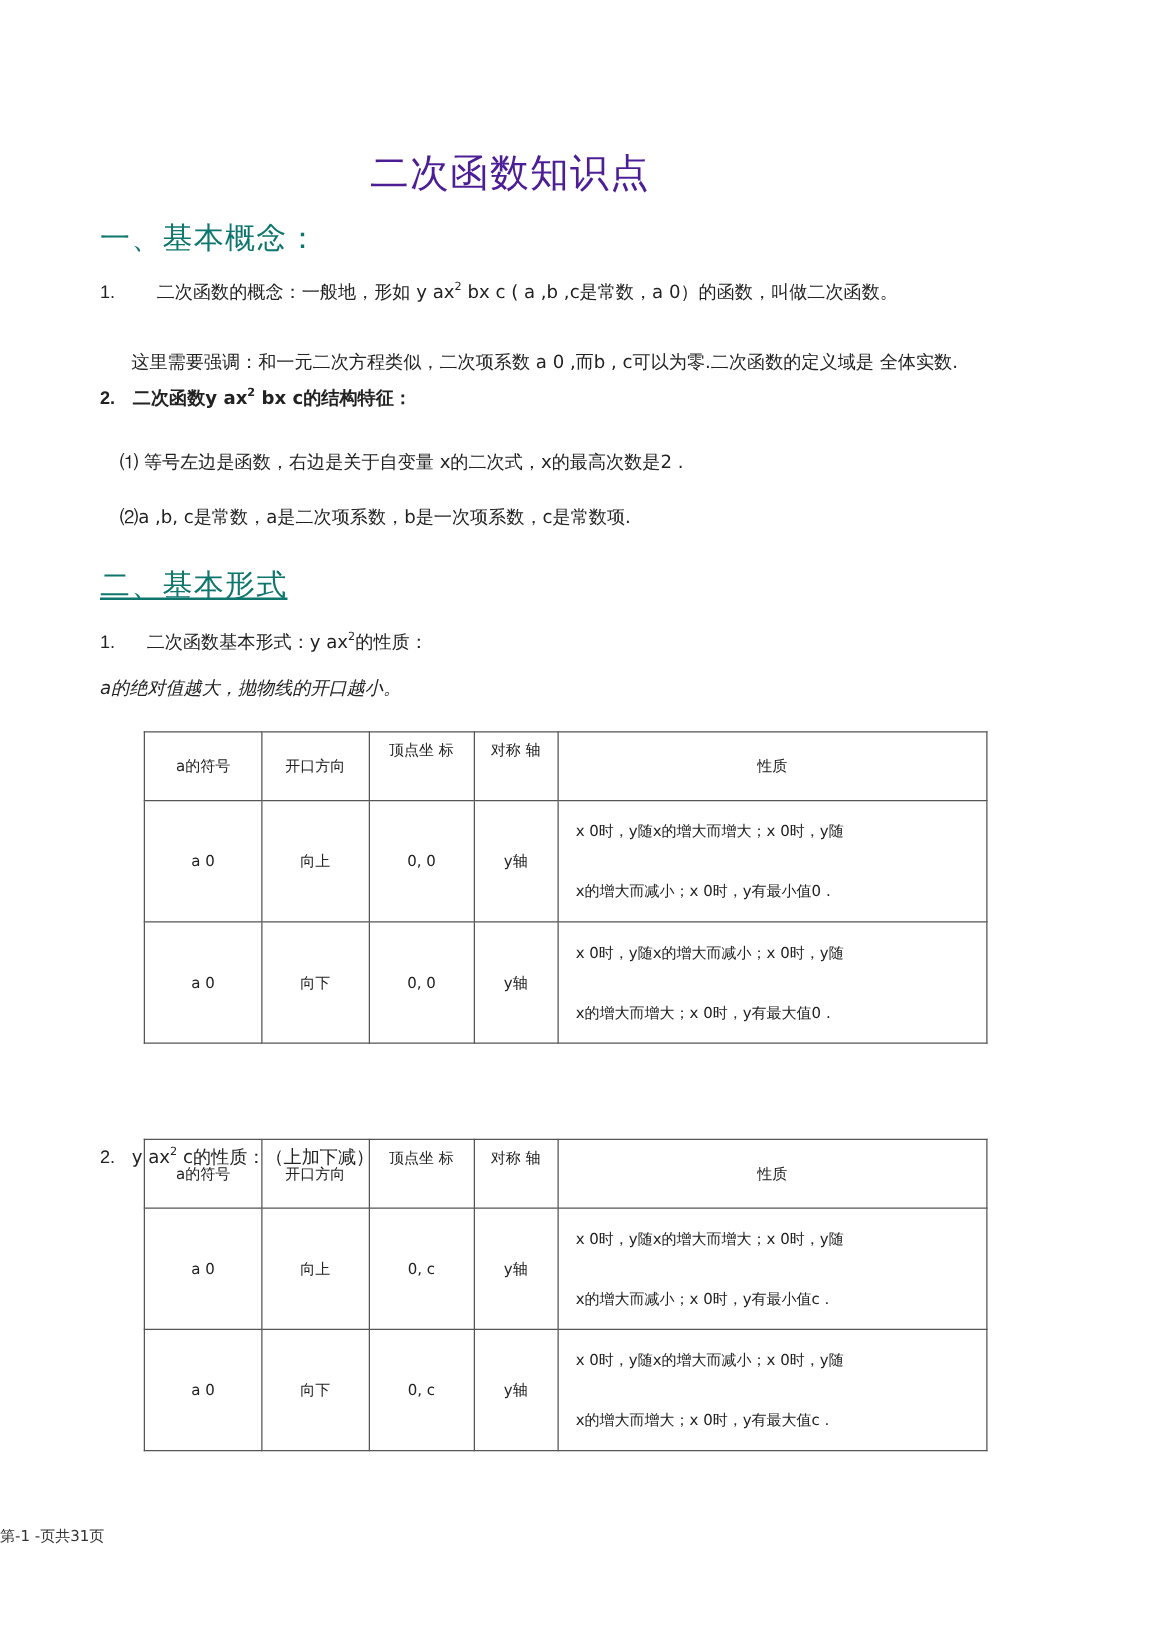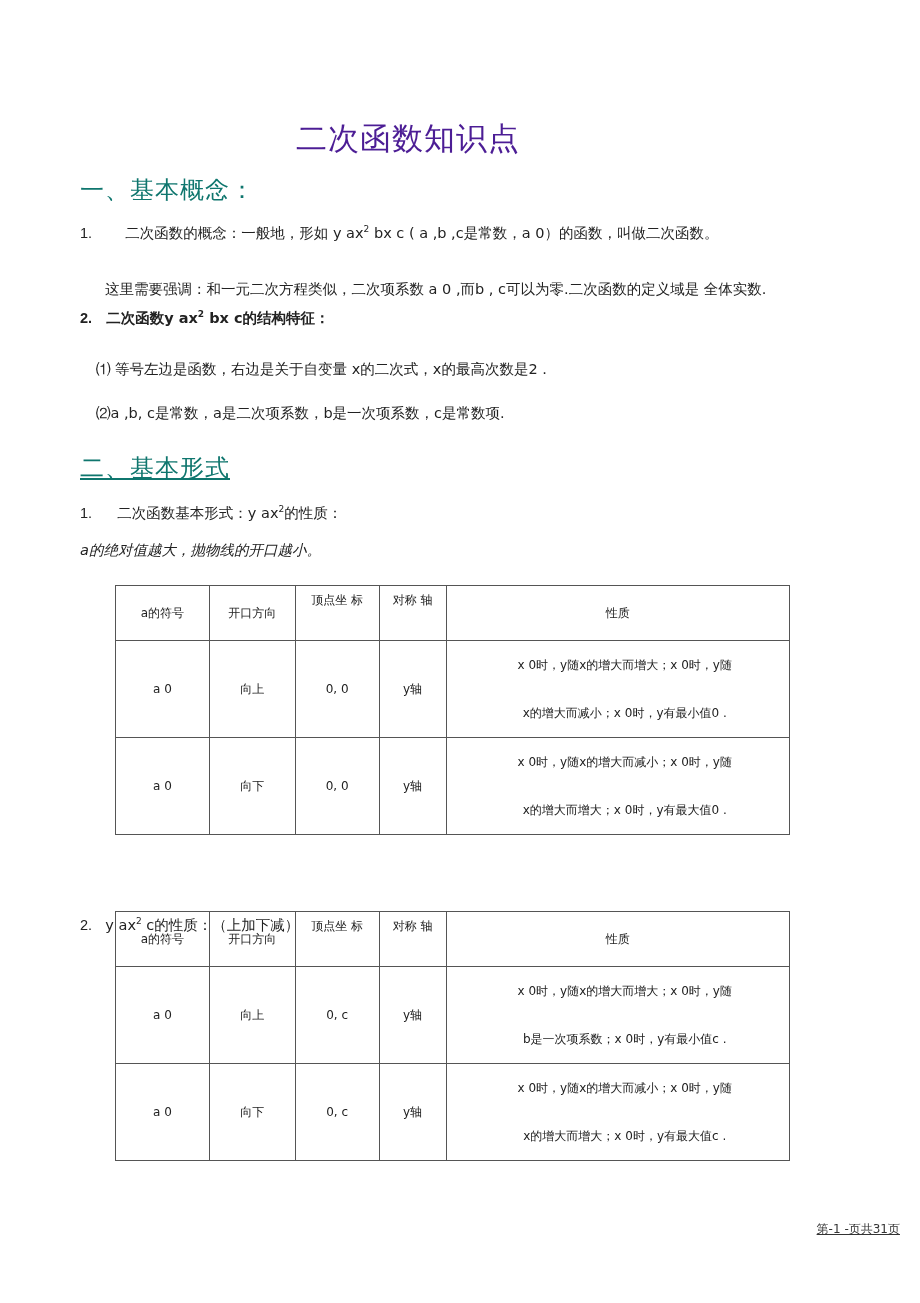--- a/index.html
+++ b/index.html
@@ -42,31 +42,30 @@
   }
   table.props td {
     border: 1px solid #555;
     text-align: center;
     vertical-align: middle;
     padding: 0;
   }
   table.props td.hdr { height: 48px; }
   table.props td.hdr-top { vertical-align: top; padding-top: 6px; }
   table.props td.prop {
-    text-align: center;
+    text-align: left;
     padding-left: 14px;
     line-height: 48px;
   }
   table.props td.body { height: 96px; }
   .footer {
     left: 0; width: 900px; top: 1221px;
-    text-align: right;
+    text-align: left;
     font-size: 12px;
     color: #333;
-    text-decoration: underline;
   }
 </style>
 </head>
 <body>
 
 <div class="abs title">二次函数知识点</div>
 
 <div class="abs h2" style="left:80px; top:174px;">一、基本概念：</div>
 
 <div class="abs p" style="left:80px; top:224px;text-align:center;">
@@ -158,21 +157,21 @@
     <td class="hdr hdr-top">对称 轴</td>
     <td class="hdr">性质</td>
   </tr>
   <tr>
     <td class="body">a 0</td>
     <td class="body">向上</td>
     <td class="body">0, c</td>
     <td class="body">y轴</td>
     <td class="body prop">
       <div> x 0时，y随x的增大而增大；x 0时，y随</div>
-      <div>b是一次项系数；x 0时，y有最小值c .</div>
+      <div>x的增大而减小；x 0时，y有最小值c .</div>
     </td>
   </tr>
   <tr>
     <td class="body">a 0</td>
     <td class="body">向下</td>
     <td class="body">0, c</td>
     <td class="body">y轴</td>
     <td class="body prop">
       <div>x 0时，y随x的增大而减小；x 0时，y随</div>
       <div>x的增大而增大；x 0时，y有最大值c .</div>

